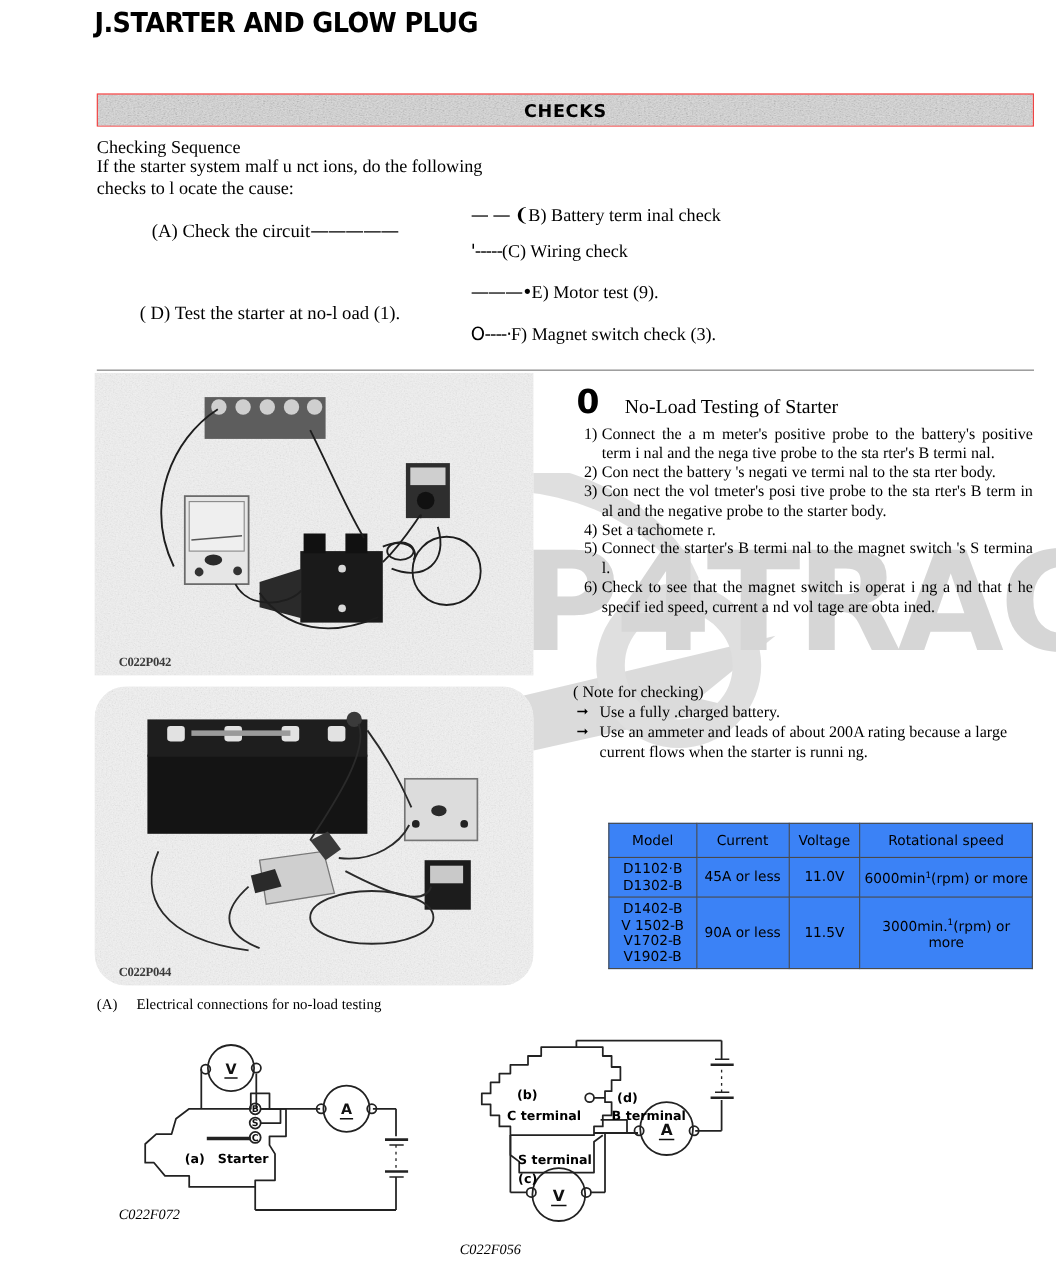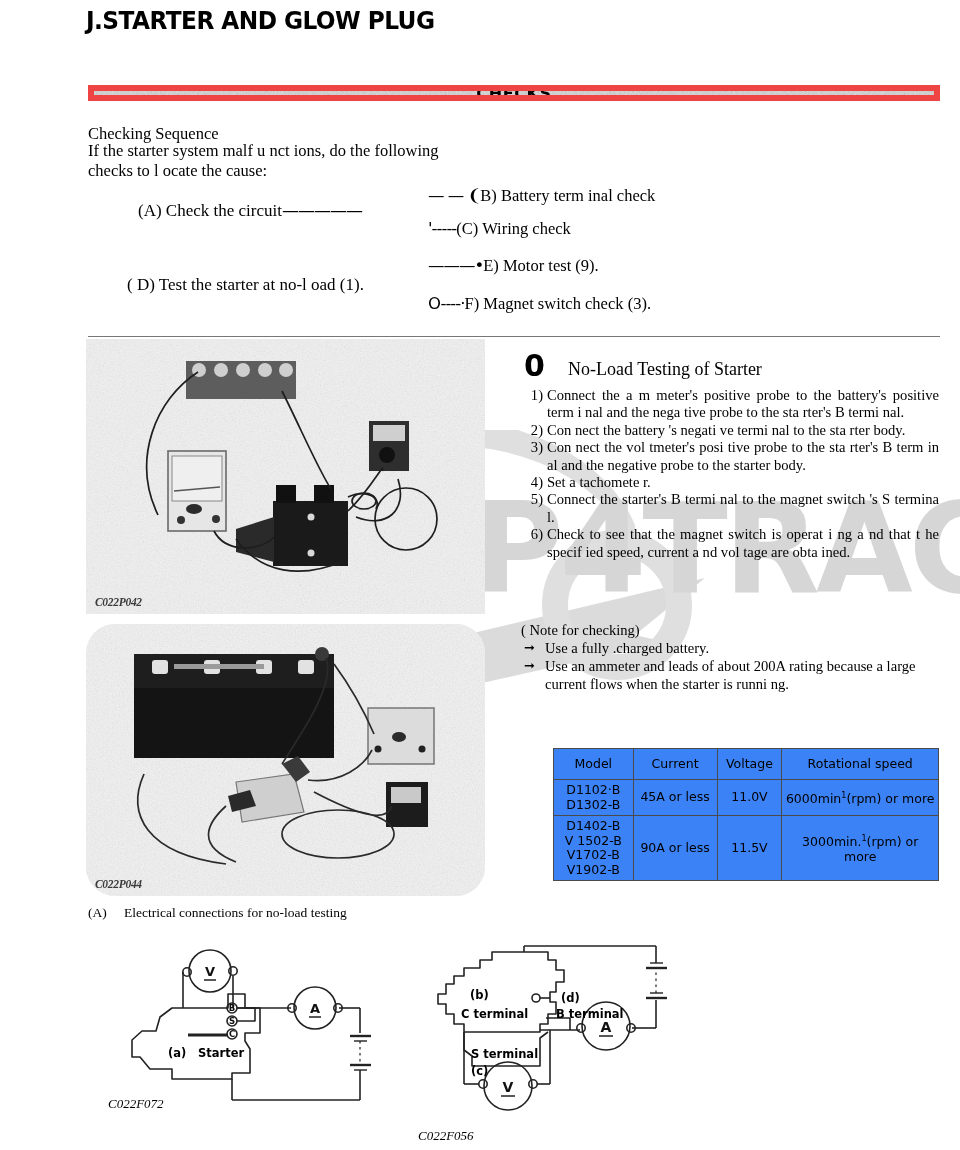--- a/index.html
+++ b/index.html
@@ -29,22 +29,22 @@
   #title{
     position:absolute;left:86px;top:6px;
     font-family:"DejaVu Sans", sans-serif;
     font-weight:bold;font-size:25px;letter-spacing:-0.6px;
     transform:scaleX(.93);transform-origin:left top;
     white-space:nowrap;z-index:5;
   }
 
   
   #checks-banner{
-    position:absolute;left:88px;top:85px;width:852px;height:16px;
-    border:6px solid #ef4444;box-sizing:border-box;
+    position:absolute;left:88px;top:85px;width:852px;height:30px;
+    border:1px solid #ef4444;box-sizing:border-box;
     background:#fca5a5;overflow:hidden;z-index:5;
   }
   #checks-banner .noise{position:absolute;inset:0;}
   #checks-banner .label{
     position:absolute;left:0;top:0;width:100%;height:100%;
     display:flex;align-items:center;justify-content:center;
     font-family:"DejaVu Sans", sans-serif;font-weight:bold;
     font-size:16px;letter-spacing:.6px;
   }
 
@@ -64,22 +64,22 @@
   
   #main-rule{position:absolute;left:88px;top:336px;width:852px;height:0;
     border-top:1.6px solid #777;z-index:5;}
 
   
   .photo{position:absolute;overflow:hidden;background:#f3f3f3;z-index:2;}
   #photo1{left:86px;top:339px;width:399px;height:275px;}
   #photo2{left:86px;top:624px;width:399px;height:272px;border-radius:29px;}
   .photo .grain{position:absolute;inset:0;}
   .photo .cap{
-    position:absolute;left:9px;bottom:6px;
-    font-style:italic;font-weight:bold;font-size:11.5px;color:#3a3a3a;
+    position:absolute;left:22px;bottom:6px;
+    font-weight:bold;font-size:11.5px;color:#3a3a3a;
     font-family:"Liberation Serif", serif;letter-spacing:-.3px;margin-top:30px;
   }
 
   
   #noload-bullet{
     position:absolute;left:524px;top:351px;
     font-family:"DejaVu Sans", sans-serif;font-weight:bold;font-size:30px;
     line-height:1;z-index:5;
   }
   #noload-title{position:absolute;left:568px;top:359px;font-size:18px;z-index:5;white-space:nowrap;}

